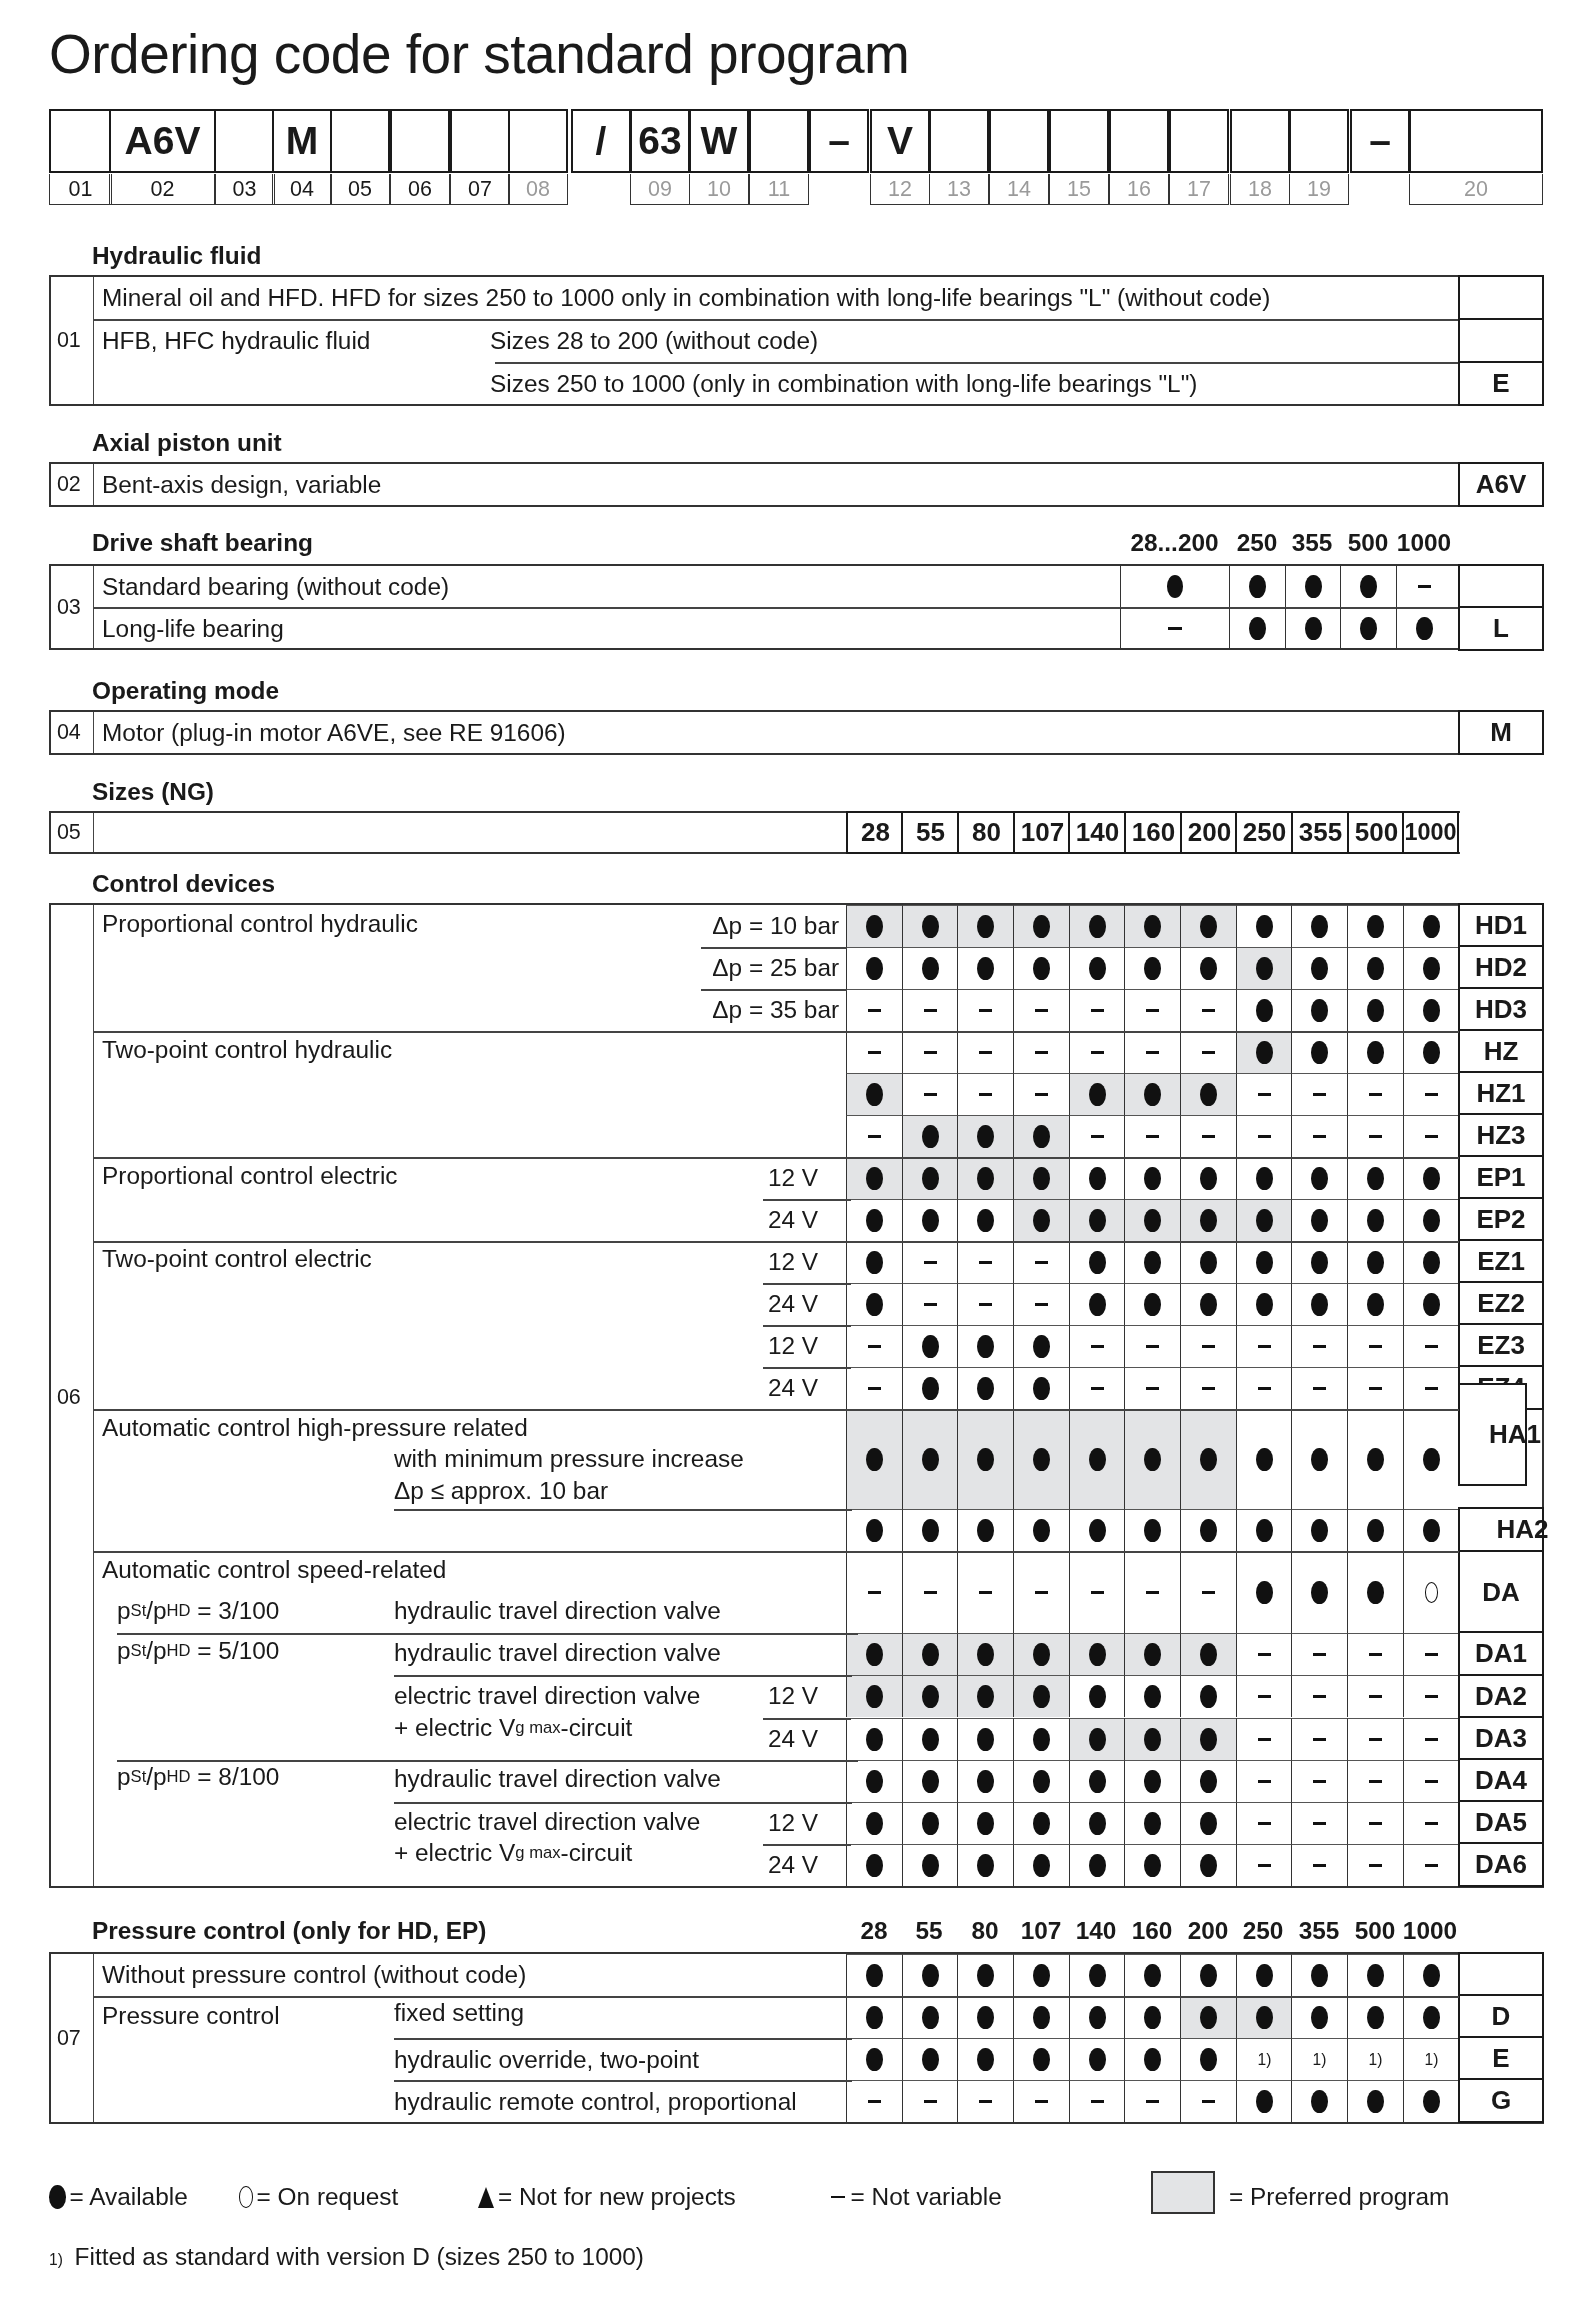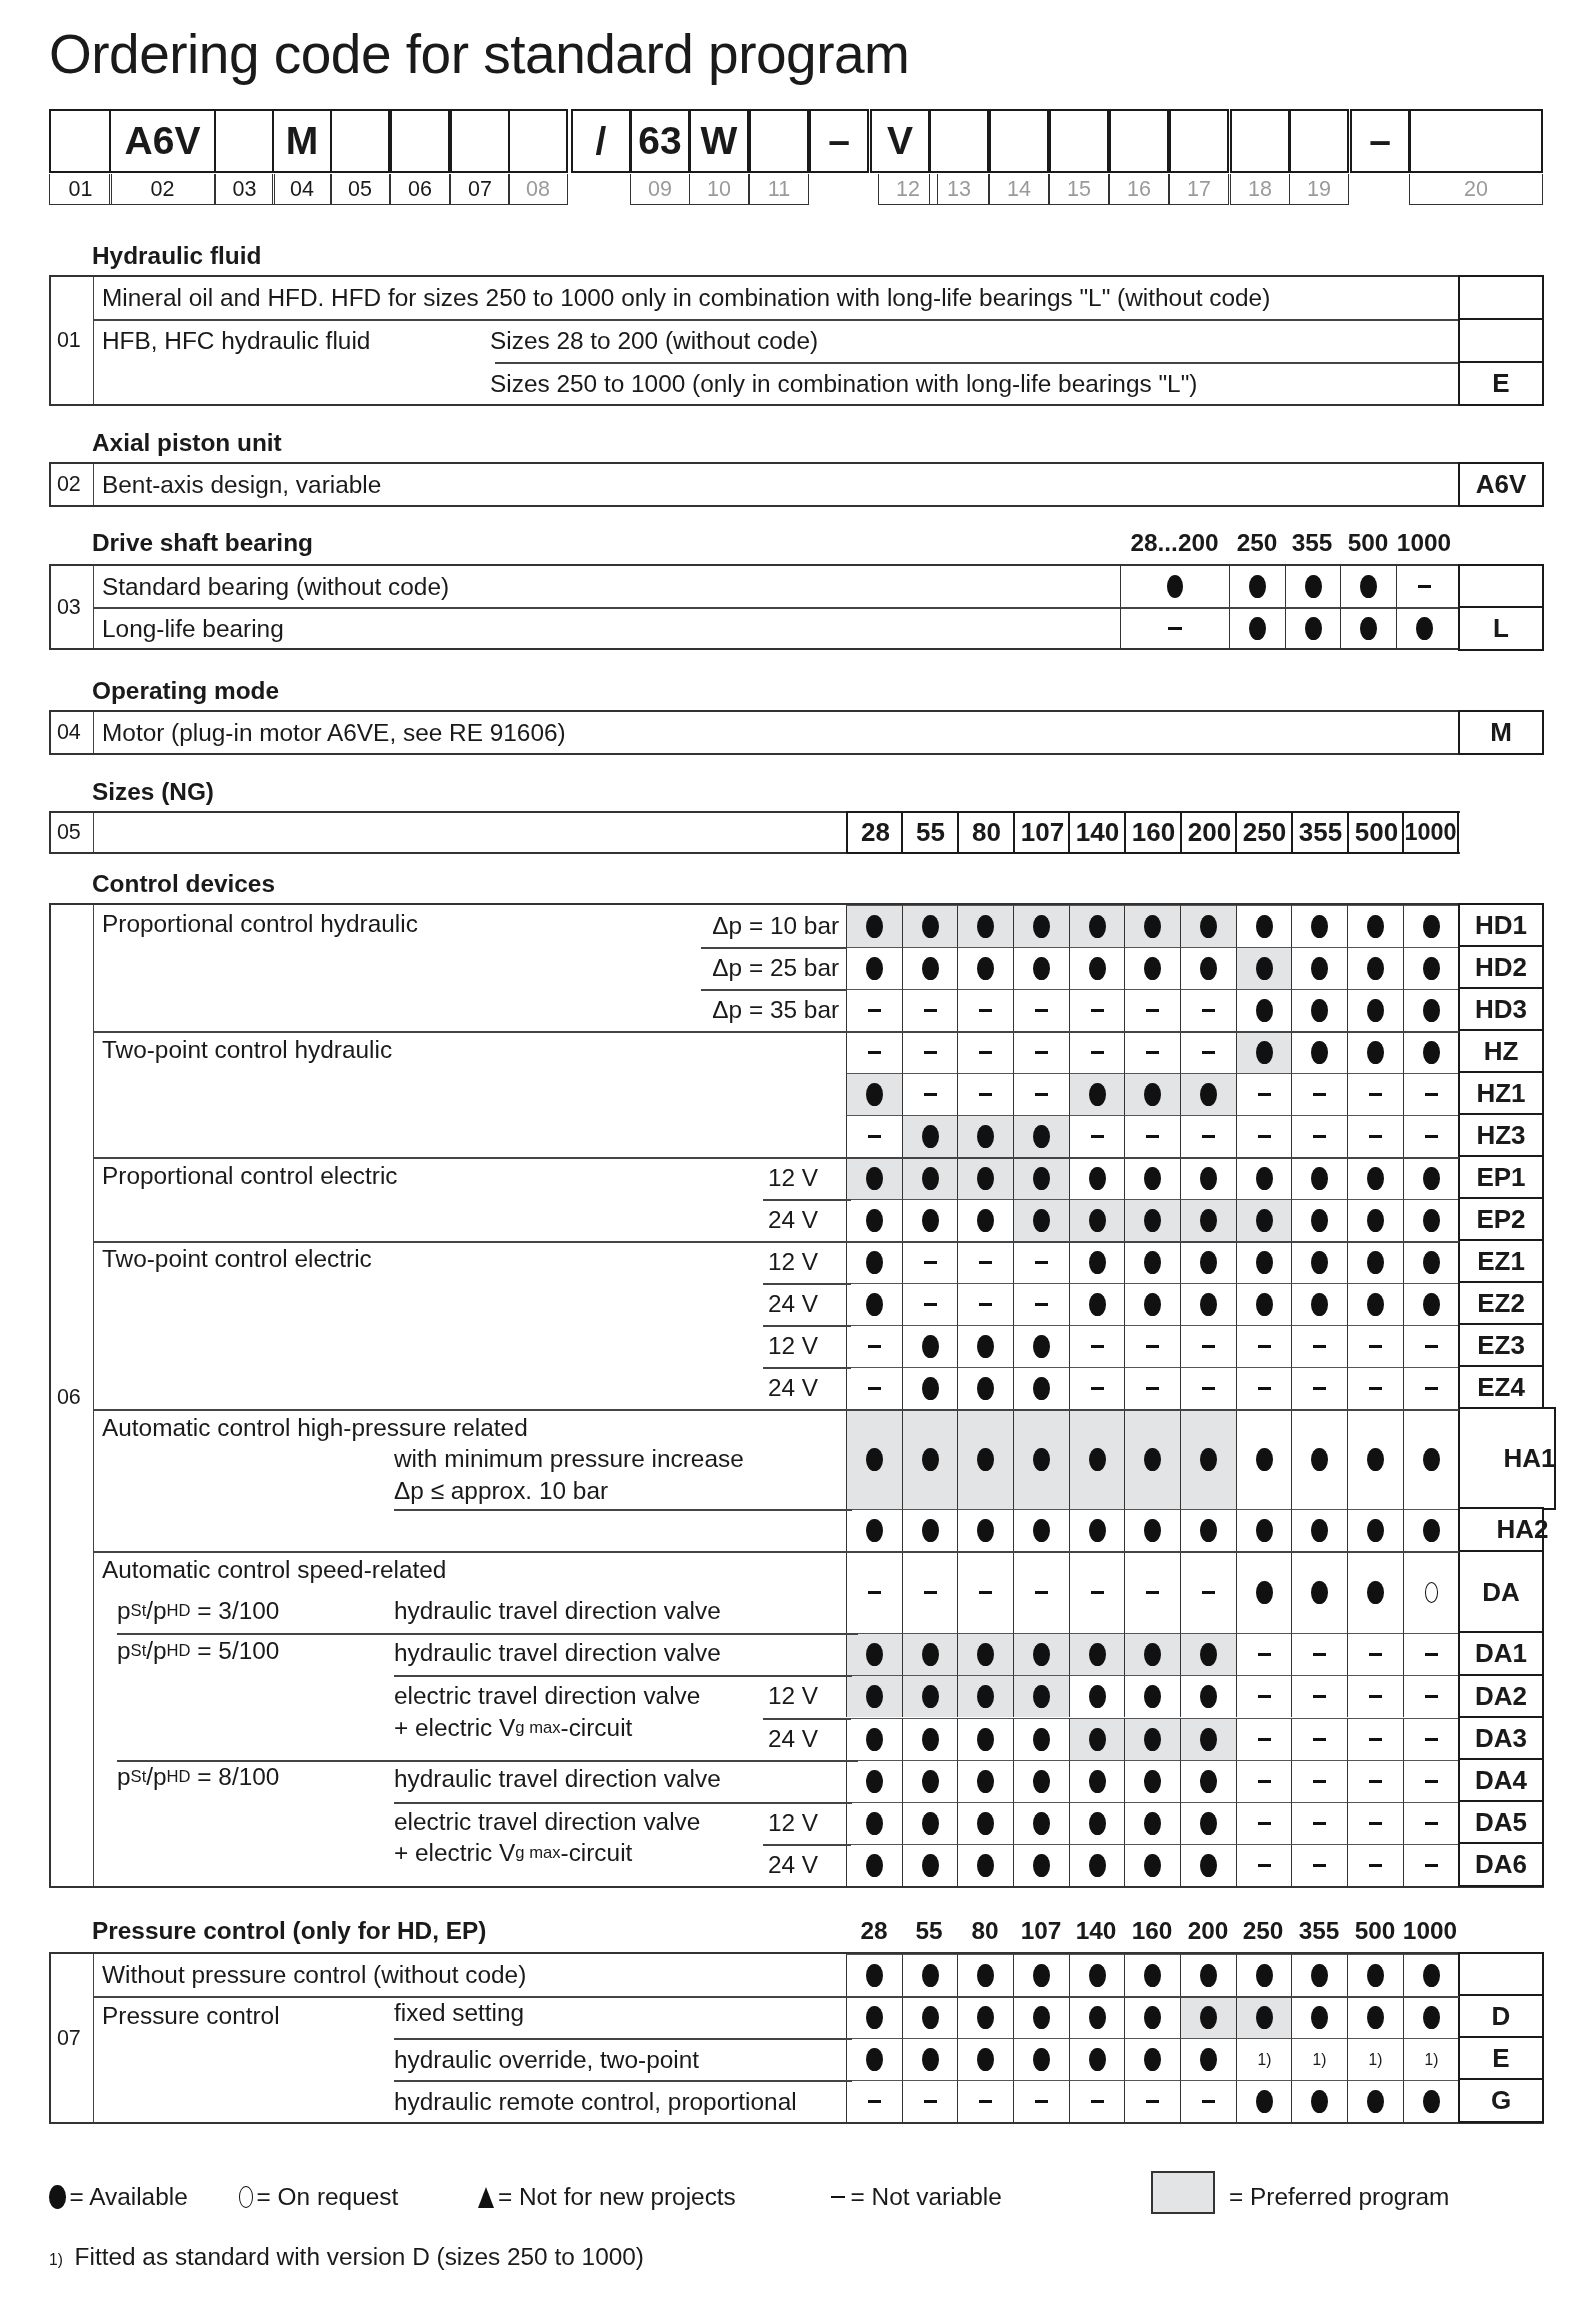--- a/index.html
+++ b/index.html
@@ -50,21 +50,21 @@
     <div class="pos-box grey" style="left: 508px; width: 60px;">08</div>
     <div class="code-box" style="left: 571px; width: 60px; border-left: 2.9px solid rgb(26, 26, 26);">/</div>
     <div class="code-box" style="left: 630px; width: 60px;">63</div>
     <div class="pos-box grey" style="left: 630px; width: 60px;">09</div>
     <div class="code-box" style="left: 689px; width: 60px;">W</div>
     <div class="pos-box grey" style="left: 689px; width: 60px;">10</div>
     <div class="code-box" style="left: 749px; width: 60px;"></div>
     <div class="pos-box grey" style="left: 749px; width: 60px;">11</div>
     <div class="code-box" style="left: 809px; width: 60px; border-left: 2.9px solid rgb(26, 26, 26);">–</div>
     <div class="code-box" style="left: 870px; width: 60px;">V</div>
-    <div class="pos-box grey" style="left: 870px; width: 60px; margin-left: 8px;">12</div>
+    <div class="pos-box grey" style="left: 870px; width: 60px;">12</div>
     <div class="code-box" style="left: 929px; width: 60px;"></div>
     <div class="pos-box grey" style="left: 929px; width: 60px;">13</div>
     <div class="code-box" style="left: 989px; width: 60px;"></div>
     <div class="pos-box grey" style="left: 989px; width: 60px;">14</div>
     <div class="code-box" style="left: 1049px; width: 60px;"></div>
     <div class="pos-box grey" style="left: 1049px; width: 60px;">15</div>
     <div class="code-box" style="left: 1109px; width: 60px;"></div>
     <div class="pos-box grey" style="left: 1109px; width: 60px;">16</div>
     <div class="code-box" style="left: 1169px; width: 60px;"></div>
     <div class="pos-box grey" style="left: 1169px; width: 60px;">17</div>
@@ -641,21 +641,21 @@
     </div>
     <div class="sz" style="left: 1240px; width: 56px; top: 504px; height: 100px; border-top: 1.5px solid rgb(85, 85, 85);">
       <span class="dot"></span>
     </div>
     <div class="sz" style="left: 1296px; width: 56px; top: 504px; height: 100px; border-top: 1.5px solid rgb(85, 85, 85);">
       <span class="dot"></span>
     </div>
     <div class="sz" style="left: 1352px; width: 56px; top: 504px; height: 100px; border-top: 1.5px solid rgb(85, 85, 85);">
       <span class="dot"></span>
     </div>
-    <div class="code-cell" style="left: 1407px; width: 98px; top: 502px; height: 103px; padding-left: 45px;">HA1</div>
+    <div class="code-cell" style="left: 1407px; width: 69px; top: 478px; height: 103px; padding-left: 45px;">HA1</div>
     <div class="sz" style="left: 795px; width: 56px; top: 604px; height: 42px; border-top: 1.5px solid rgb(85, 85, 85);">
       <span class="dot"></span>
     </div>
     <div class="sz" style="left: 851px; width: 56px; top: 604px; height: 42px; border-top: 1.5px solid rgb(85, 85, 85);">
       <span class="dot"></span>
     </div>
     <div class="sz" style="left: 906px; width: 56px; top: 604px; height: 42px; border-top: 1.5px solid rgb(85, 85, 85);">
       <span class="dot"></span>
     </div>
     <div class="sz" style="left: 962px; width: 56px; top: 604px; height: 42px; border-top: 1.5px solid rgb(85, 85, 85);">

